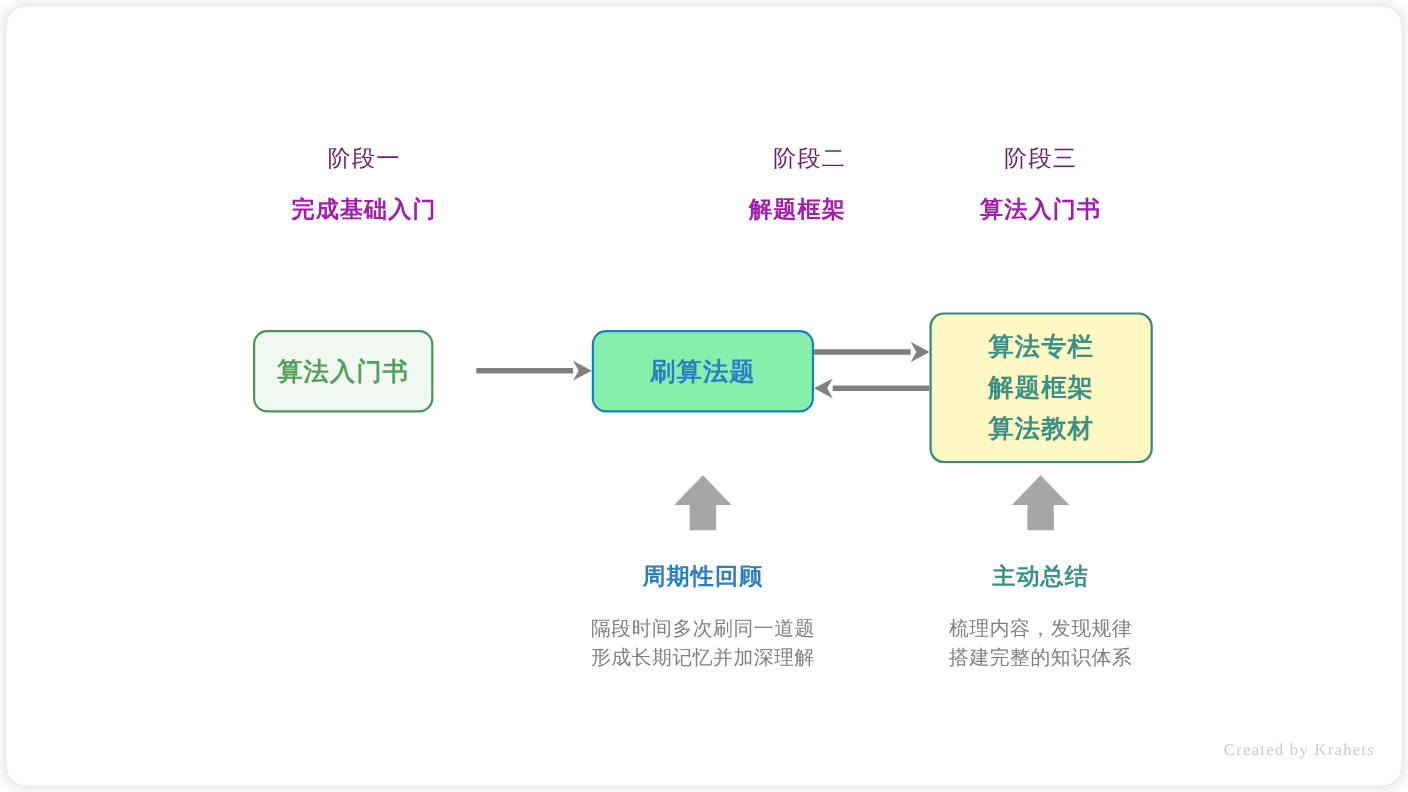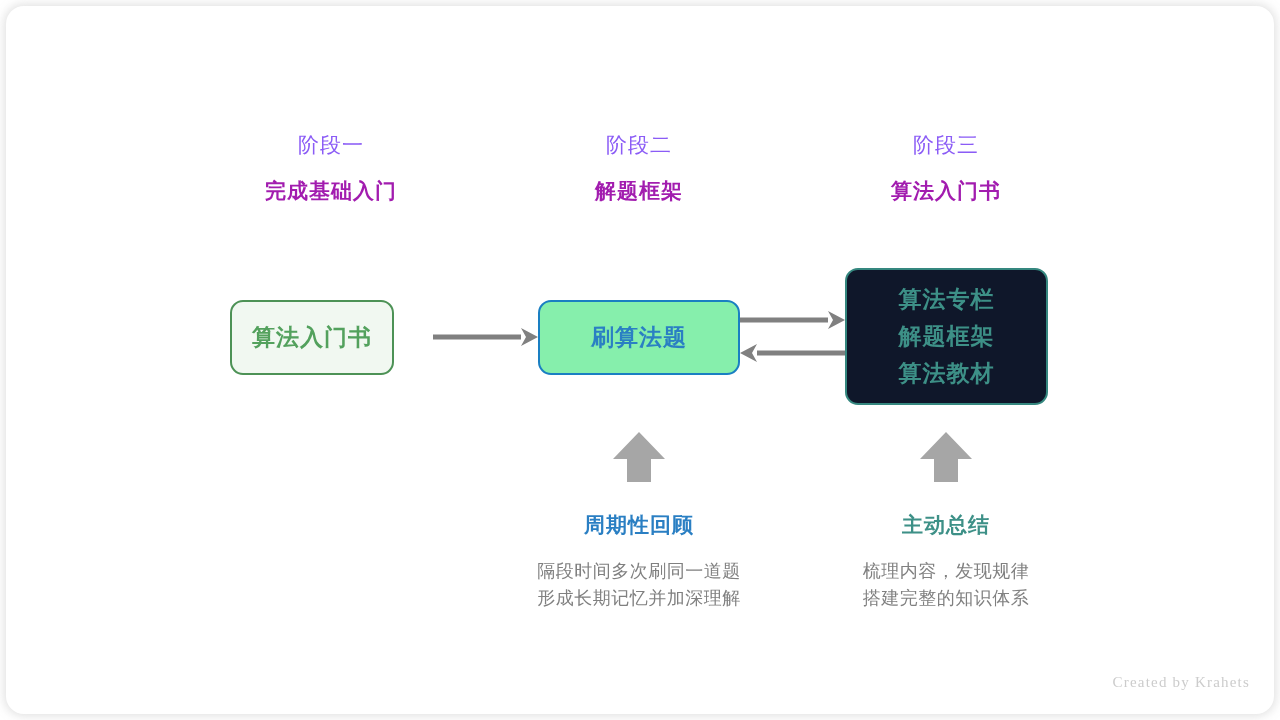--- a/index.html
+++ b/index.html
@@ -31,21 +31,21 @@
     box-shadow: 0 0 10px 2px rgba(170,170,170,0.35);
   }
 
   .stage-head {
     position: absolute;
     text-align: center;
     width: 260px;
   }
   .stage-top {
     font-size: 21px;
-    color: #8b5cf6;
+    color: #701a75;
     line-height: 30px;
     letter-spacing: 1px;
     white-space: nowrap;
   }
   .stage-bottom {
     font-size: 21px;
     font-weight: bold;
     color: #a21caf;
     line-height: 30px;
     letter-spacing: 1px;
@@ -75,23 +75,23 @@
     background: #f1f8f1;
     color: #53a15d;
   }
   #node-practice {
     left: 538px; top: 300px; width: 202px; height: 75px;
     border-color: #1a7fc2;
     background: #86efac;
     color: #2a7fc3;
   }
   #node-resources {
-    left: 845px; top: 268px; width: 203px; height: 137px;
+    left: 845px; top: 284px; width: 203px; height: 137px;
     border-color: #35877f;
-    background: #0f172a;
+    background: #fef9c3;
     color: #3d9087;
   }
 
   .arrow-svg {
     position: absolute;
     left: 0; top: 0;
     width: 1280px; height: 720px;
     pointer-events: none;
   }
 
@@ -132,21 +132,21 @@
 </head>
 <body>
 
 <div id="canvas">
   <div class="card"></div>
 
   <div class="stage-head" style="left:201px; top:130px;">
     <div class="stage-top">阶段一</div>
     <div class="stage-bottom">完成基础入门</div>
   </div>
-  <div class="stage-head" style="left:509px; top:130px;">
+  <div class="stage-head" style="left:509px; top:130px;text-align:right;">
     <div class="stage-top">阶段二</div>
     <div class="stage-bottom">解题框架</div>
   </div>
   <div class="stage-head" style="left:816px; top:130px;">
     <div class="stage-top">阶段三</div>
     <div class="stage-bottom">算法入门书</div>
   </div>
 
   <div class="node" id="node-book">
     <div class="line">算法入门书</div>

